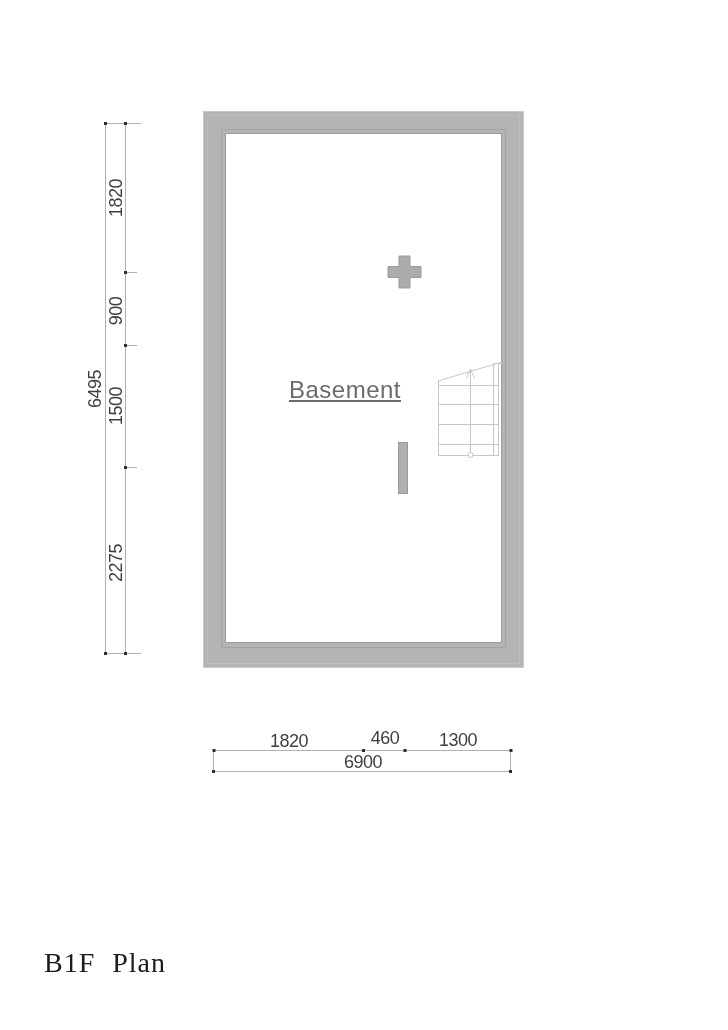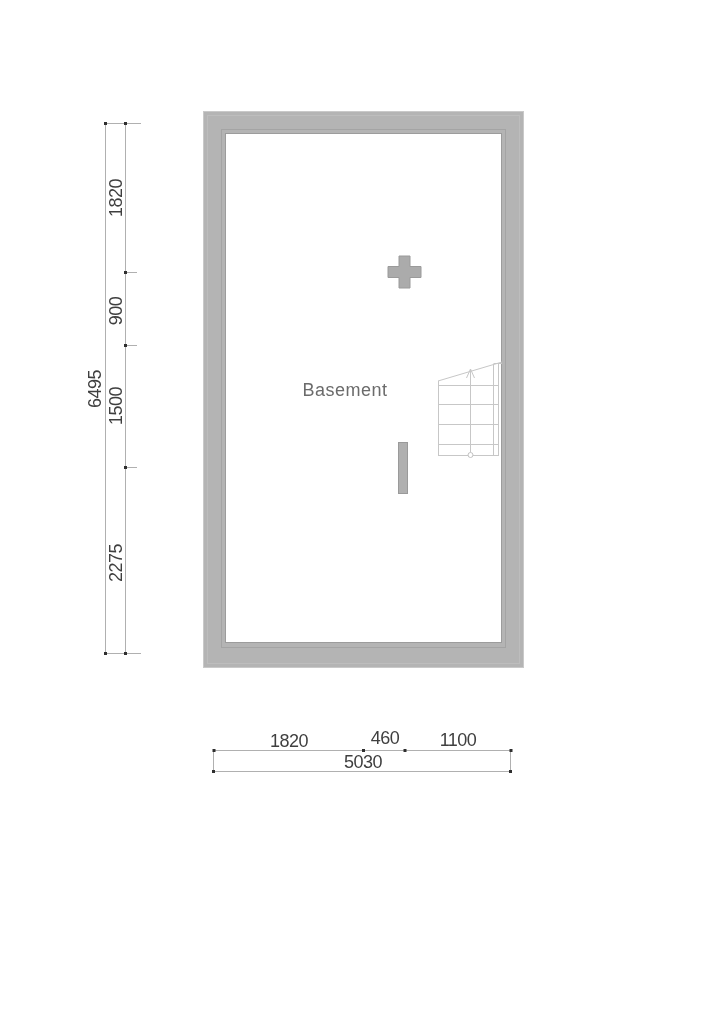--- a/index.html
+++ b/index.html
@@ -3,22 +3,22 @@
 <meta charset="utf-8">
 <style>
   html,body{margin:0;padding:0;background:#ffffff;}
   #page{position:relative;width:728px;height:1030px;background:#ffffff;overflow:hidden;
         font-family:"Liberation Sans",sans-serif;}
   svg{position:absolute;left:0;top:0;}
   .dim-label{position:absolute;font-size:18px;line-height:1;color:#3f3f3f;
              letter-spacing:-0.5px;white-space:nowrap;}
   .dim-h{transform:translate(-50%,-50%);}
   .dim-v{transform:translate(-50%,-50%) rotate(-90deg);}
-  .room-label{position:absolute;font-size:18px;color:#6b6b6b;letter-spacing:0.5px;
-              transform:translate(-50%,-50%);white-space:nowrap;}
+  .room-label{position:absolute;font-size:24px;color:#6b6b6b;letter-spacing:0.5px;
+              transform:translate(-50%,-50%);white-space:nowrap;text-decoration:underline;}
   .plan-title{position:absolute;left:44px;top:947px;font-family:"Liberation Serif",serif;
               font-size:28px;color:#1c1c1c;letter-spacing:1px;word-spacing:9px;white-space:pre;}
 </style>
 </head>
 <body>
 
 <div id="page">
 
   <svg width="728" height="1030" viewBox="0 0 728 1030">
 
@@ -78,17 +78,18 @@
   <div class="room-label" style="left:345px;top:390px">Basement</div>
 
   <div class="dim-label dim-v" style="left:95px;top:389px">6495</div>
   <div class="dim-label dim-v" style="left:116px;top:198px">1820</div>
   <div class="dim-label dim-v" style="left:116px;top:311px">900</div>
   <div class="dim-label dim-v" style="left:116px;top:406px">1500</div>
   <div class="dim-label dim-v" style="left:116px;top:563px">2275</div>
 
   <div class="dim-label dim-h" style="left:289px;top:741px">1820</div>
   <div class="dim-label dim-h" style="left:385px;top:738px">460</div>
-  <div class="dim-label dim-h" style="left:458px;top:740px">1100</div>
-  <div class="dim-label dim-h" style="left:363px;top:762px">5030</div>
+  <div class="dim-label dim-h" style="left:458px;top:740px">1300</div>
+  <div class="dim-label dim-h" style="left:363px;top:762px">6900</div>
 
+  <div class="plan-title">B1F Plan</div>
 
 </div>
 
 </body></html>

